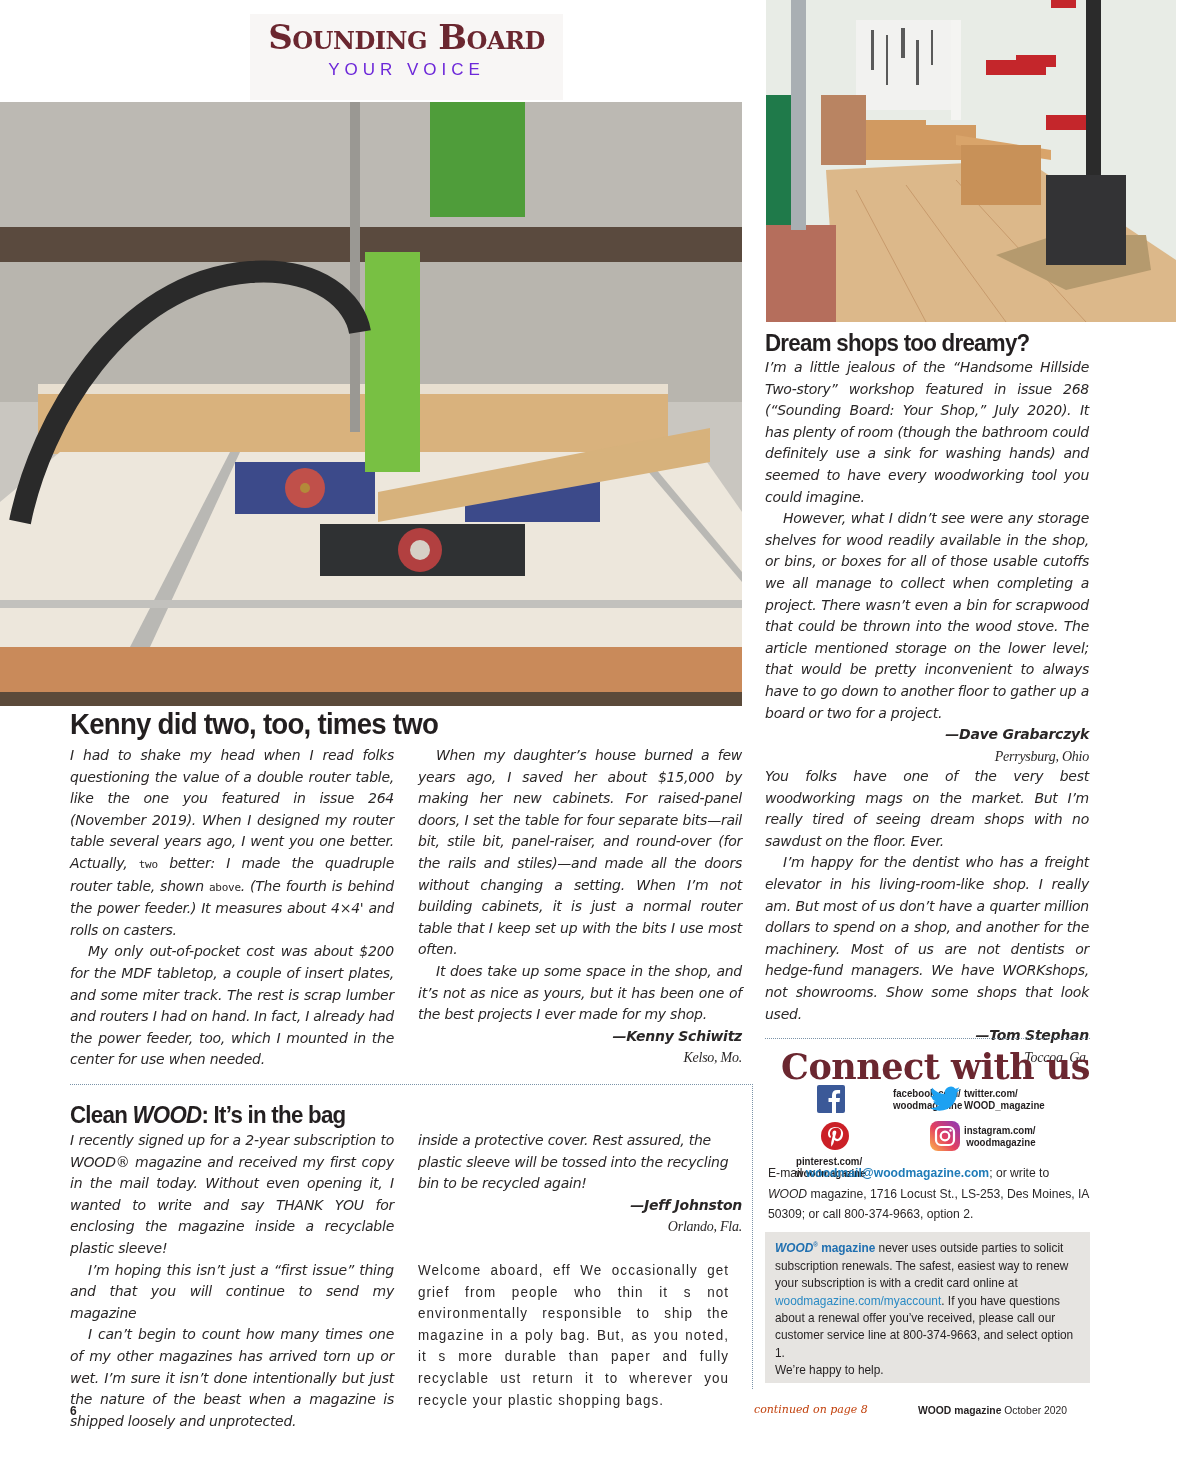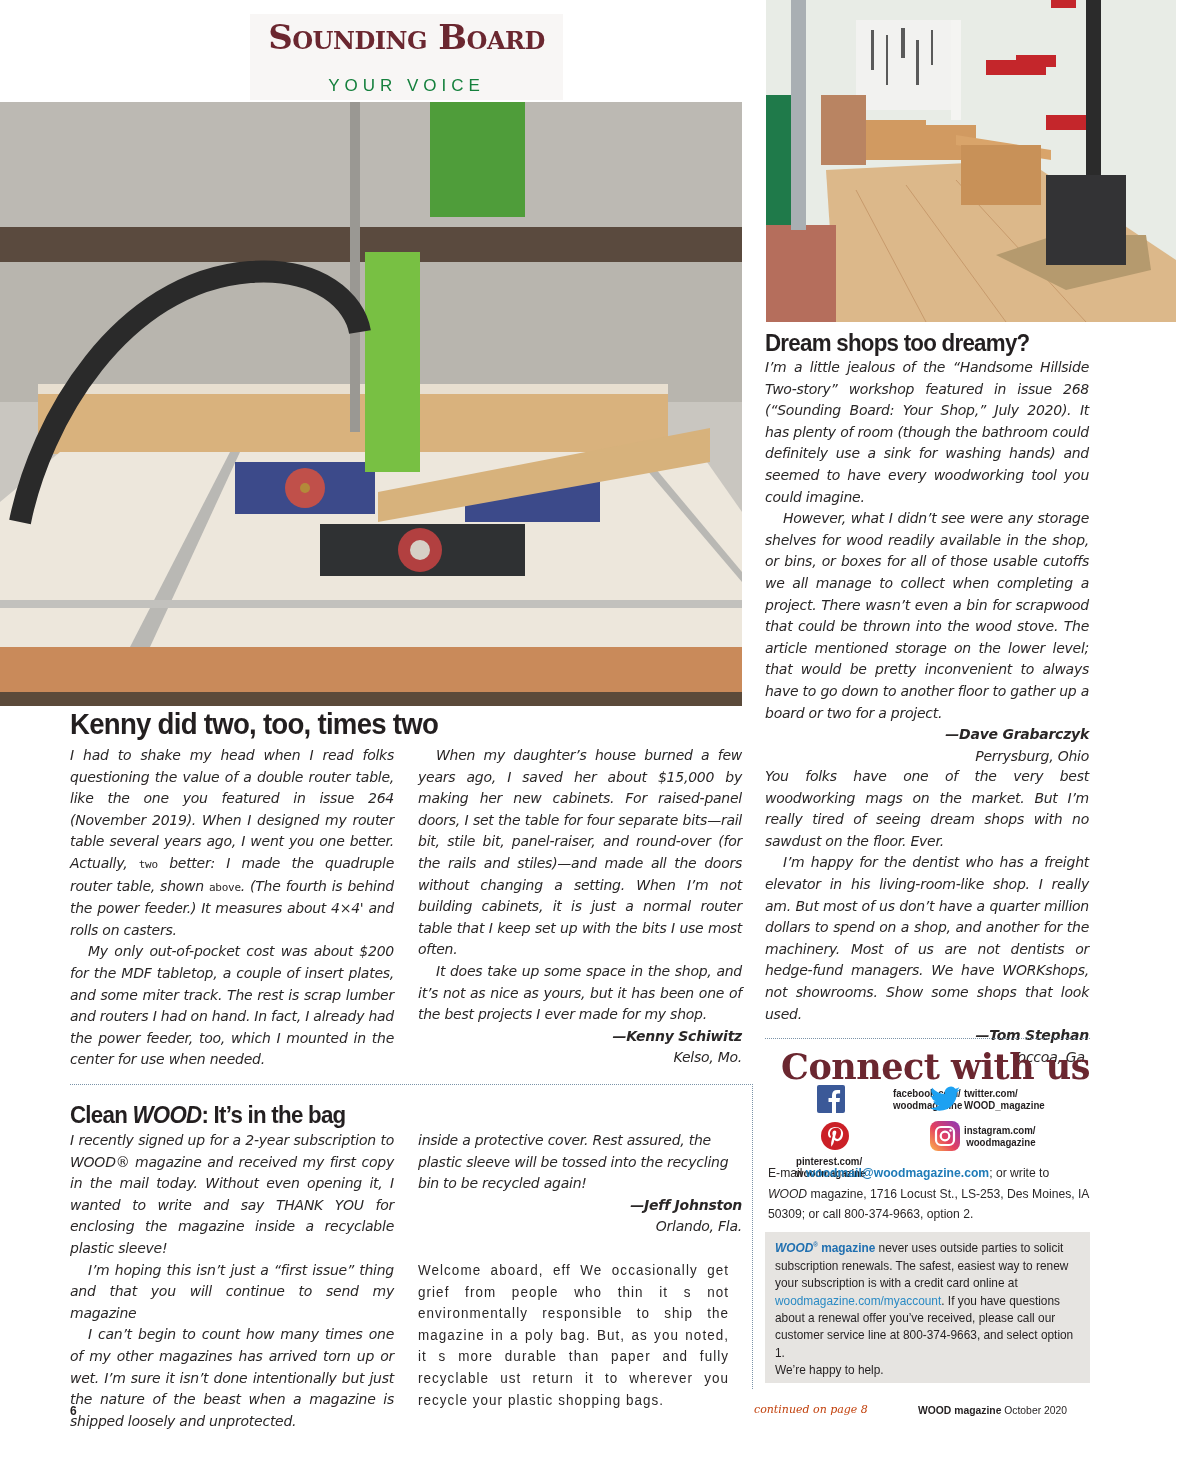--- a/index.html
+++ b/index.html
@@ -11,21 +11,21 @@
       position: absolute; left: 250px; top: 14px; width: 313px; height: 86px;
       background: #f8f6f5; text-align: center;
     }
     .masthead .title {
       font-family: "DejaVu Serif", "Liberation Serif", serif; font-weight: bold;
       color: #6b2730; font-size: 34px; letter-spacing: -0.5px; margin-top: 4px;
       font-variant: small-caps; line-height: 38px;
     }
     .masthead .subtitle {
       font-family: "Liberation Sans", sans-serif; font-size: 17px; letter-spacing: 5px;
-      color: #15803d; margin-top: 20px;
+      color: #6d28d9; margin-top: 4px;
     }
 
     
     .photo { position: absolute; overflow: hidden; }
     .photo-router { left: 0; top: 102px; width: 742px; height: 604px; background: #d9d3c9; }
     .photo-shop { left: 766px; top: 0; width: 410px; height: 322px; background: #eef1ec; }
 
     
     .headline {
       position: absolute; font-family: "Liberation Sans", sans-serif; font-weight: bold;
@@ -40,21 +40,21 @@
     .col {
       position: absolute; font-family: "DejaVu Sans", sans-serif; font-style: italic;
       font-size: 14px; line-height: 21.6px; color: #2a2727; text-align: justify;
       letter-spacing: -0.25px;
     }
     .col p { text-indent: 0; }
     .col p.indent { text-indent: 18px; }
     .col .upright { font-style: normal; font-family: "DejaVu Sans Mono", monospace; font-size: 11px; }
     .sig { text-align: right; font-style: italic; }
     .sig .name { font-weight: bold; }
-    .sig .loc { font-weight: normal; }
+    .sig .loc { font-weight: normal; font-family: Liberation Serif, serif; }
 
     .col-kenny-a { left: 70px; top: 745px; width: 324px; }
     .col-kenny-b { left: 418px; top: 745px; width: 324px; }
     .col-dream   { left: 765px; top: 357px; width: 324px; }
     .col-tom     { left: 765px; top: 766px; width: 324px; }
     .col-clean-a { left: 70px; top: 1130px; width: 324px; }
     .col-clean-b { left: 418px; top: 1130px; width: 324px; }
 
     .reply {
       position: absolute; left: 418px; top: 1260px; width: 324px;

